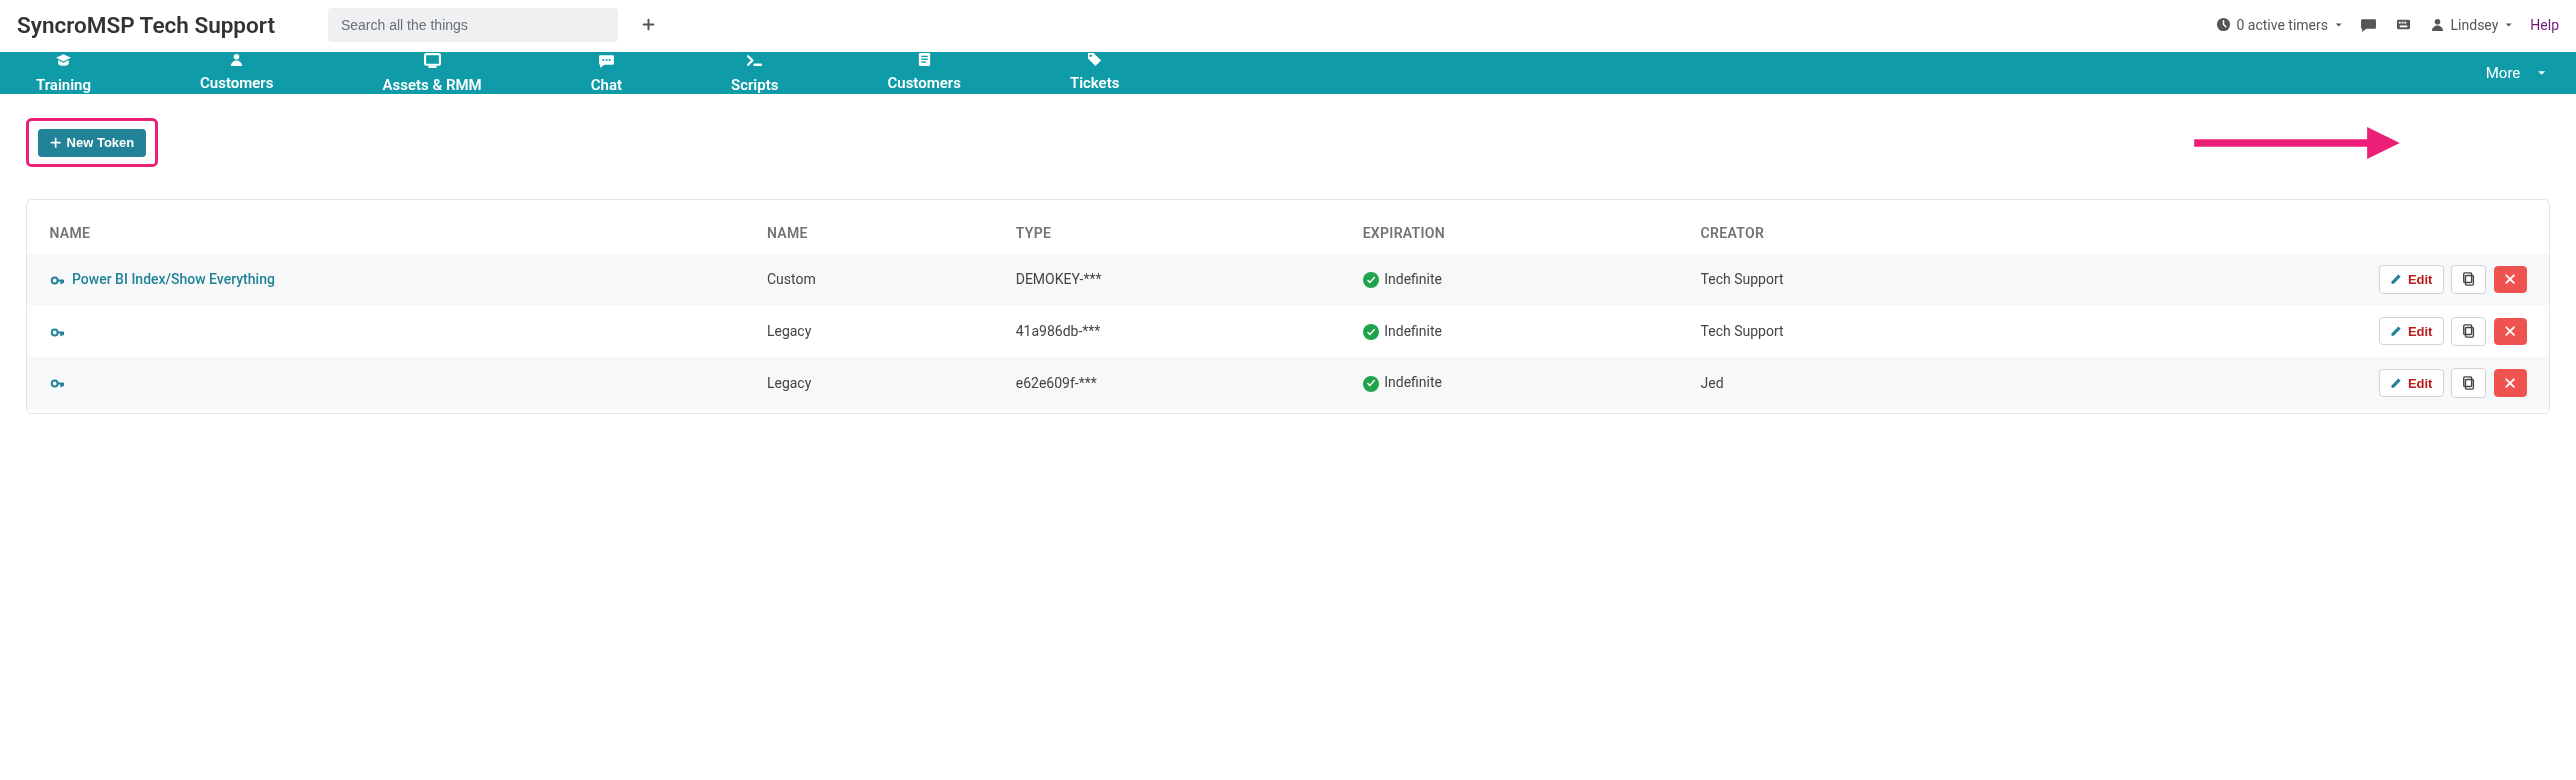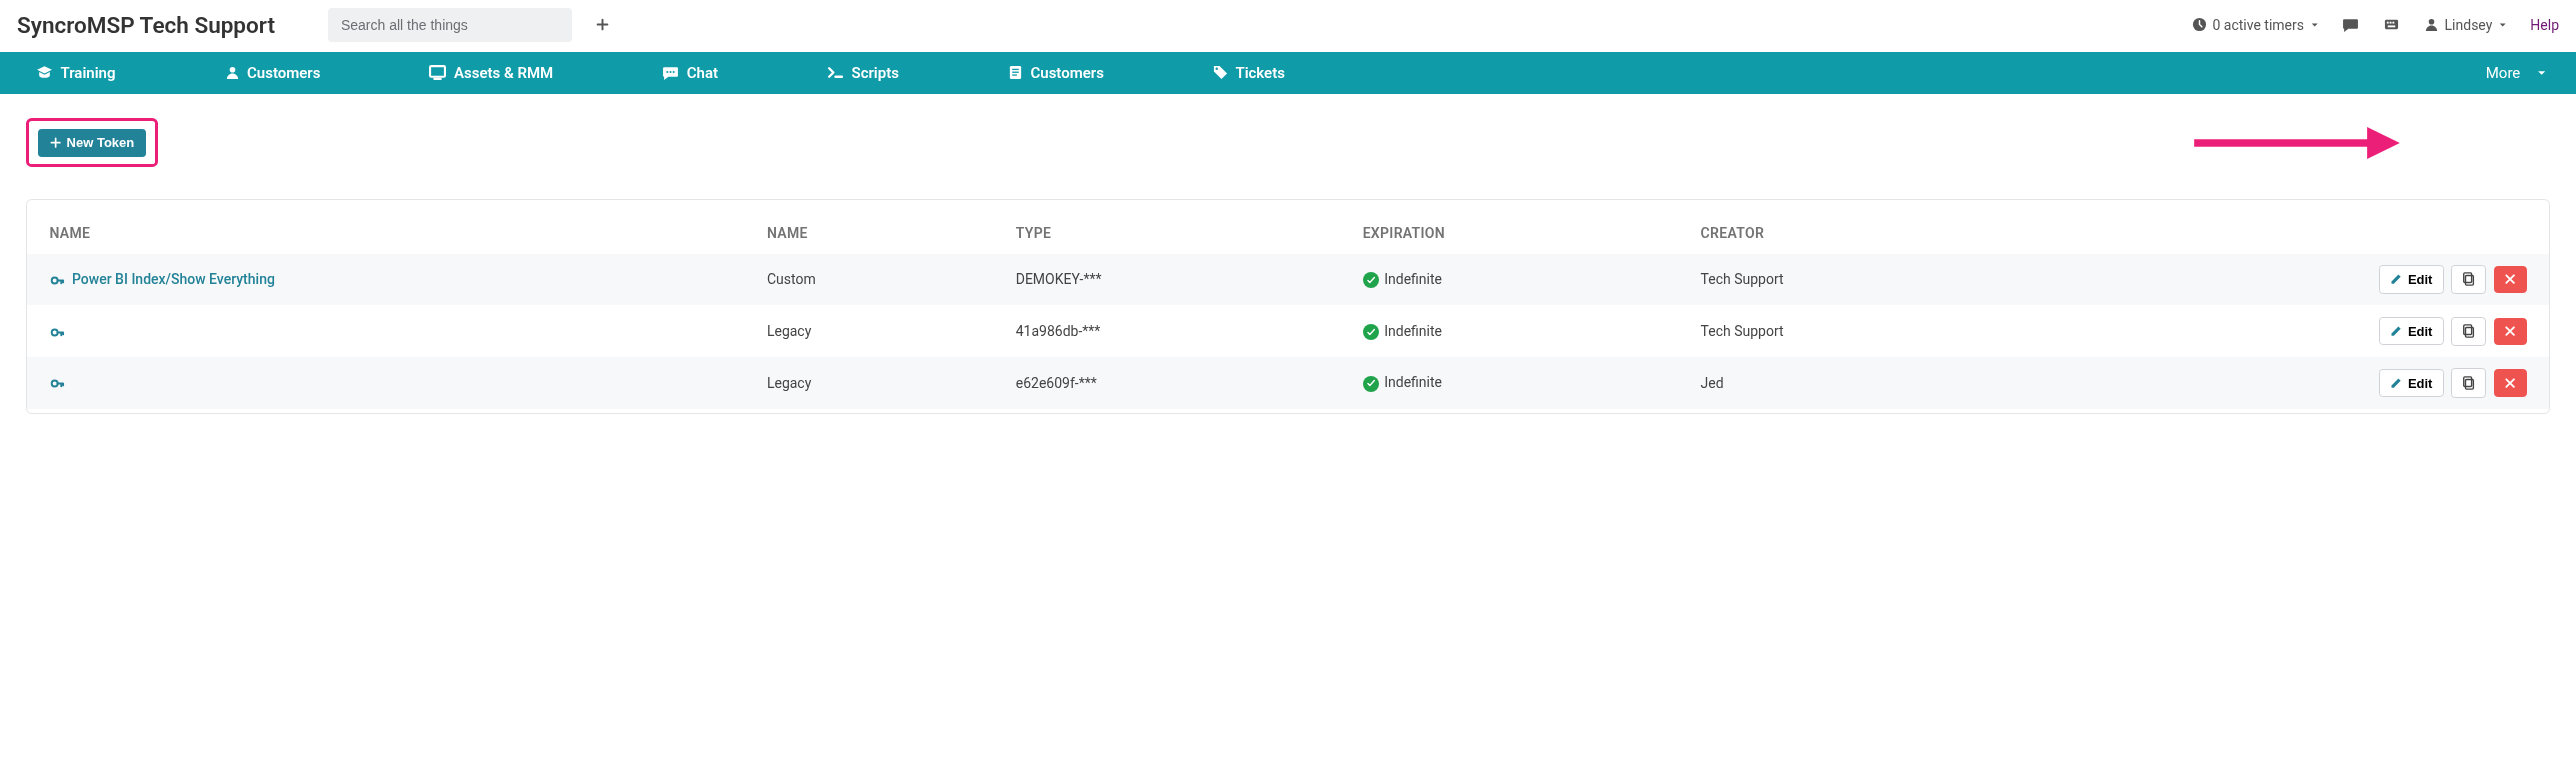--- a/index.html
+++ b/index.html
@@ -20,37 +20,37 @@
     font-size: 22.5px;
     font-weight: 600;
     color: #333;
     margin-right: 38px;
   }
   .search-box {
     background: #eef0f2;
     border: none;
     border-radius: 3.8px;
     padding: 9.4px 13px;
-    width: 244px;
+    width: 290px;
     font-size: 14px;
     color: #555;
   }
   .search-box::placeholder { color: #6b6f73; }
   .plus-btn {
     font-size: 19px;
     font-weight: 600;
     color: #555;
     cursor: pointer;
     padding: 0 9.4px;
   }
   .header-right {
     margin-left: auto;
     display: flex;
     align-items: center;
-    gap: 23px;
+    gap: 17px;
     color: #555;
     font-size: 14px;
   }
   .timers { display: flex; align-items: center; gap: 5.6px; cursor: pointer; }
   .caret-down { font-size: 10.3px; }
   .hdr-icon { cursor: pointer; display:flex; align-items:center; }
   .user-menu { display: flex; align-items: center; gap: 5.6px; cursor: pointer; }
   .help-link { cursor: pointer; color:#701a75; }
 
   
@@ -64,20 +64,21 @@
   .nav-item {
     display: flex;
     align-items: center;
     gap: 7.5px;
     color: #fff;
     font-weight: 600;
     font-size: 15px;
     padding: 0 17px;
     cursor: pointer;
     height: 100%;
+    flex-direction: column;
   }
   .nav-spacer { flex: 1; }
   .nav-more {
     display: flex;
     align-items: center;
     gap: 16px;
     color: #fff;
     font-size: 15px;
     cursor: pointer;
     padding: 0 9.4px;
@@ -164,21 +165,21 @@
   .btn {
     display: inline-flex;
     align-items: center;
     gap: 5.6px;
     border: 0.9px solid #cfd3d7;
     background: #fff;
     border-radius: 3.8px;
     padding: 5.6px 10.3px;
     font-size: 13px;
     font-weight: 600;
-    color: #000000;
+    color: #b91c1c;
     cursor: pointer;
     margin-left: 7.5px;
     vertical-align: middle;
   }
   .btn-icon-only { padding: 6.6px 9.4px; }
   .btn-danger {
     background: #ef5350;
     border-color: #ef5350;
     color: #fff;
   }

